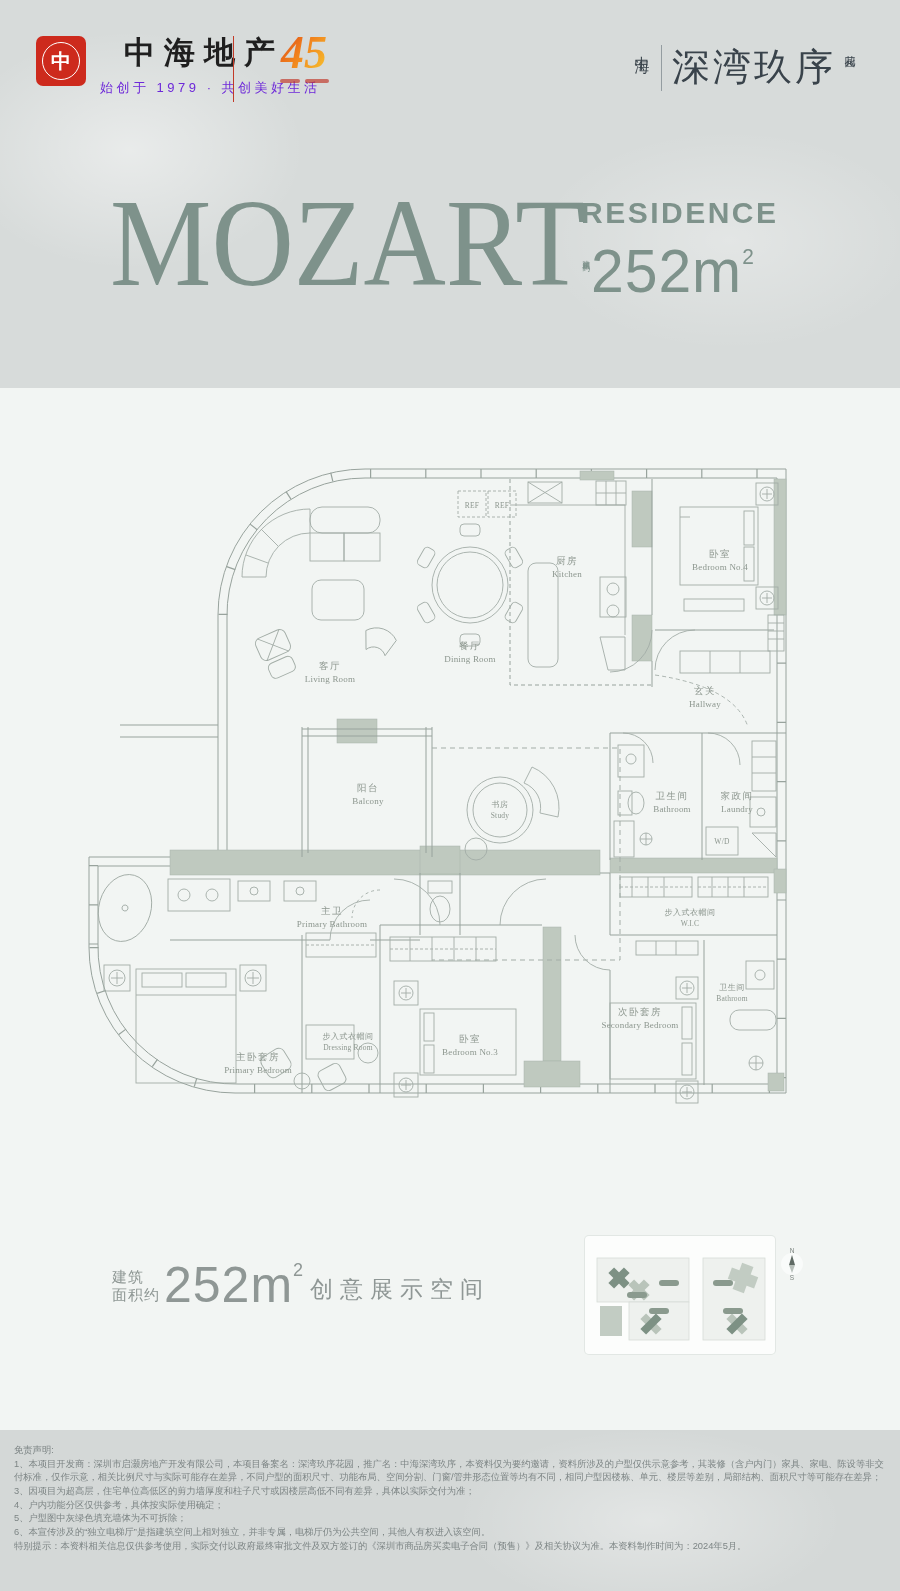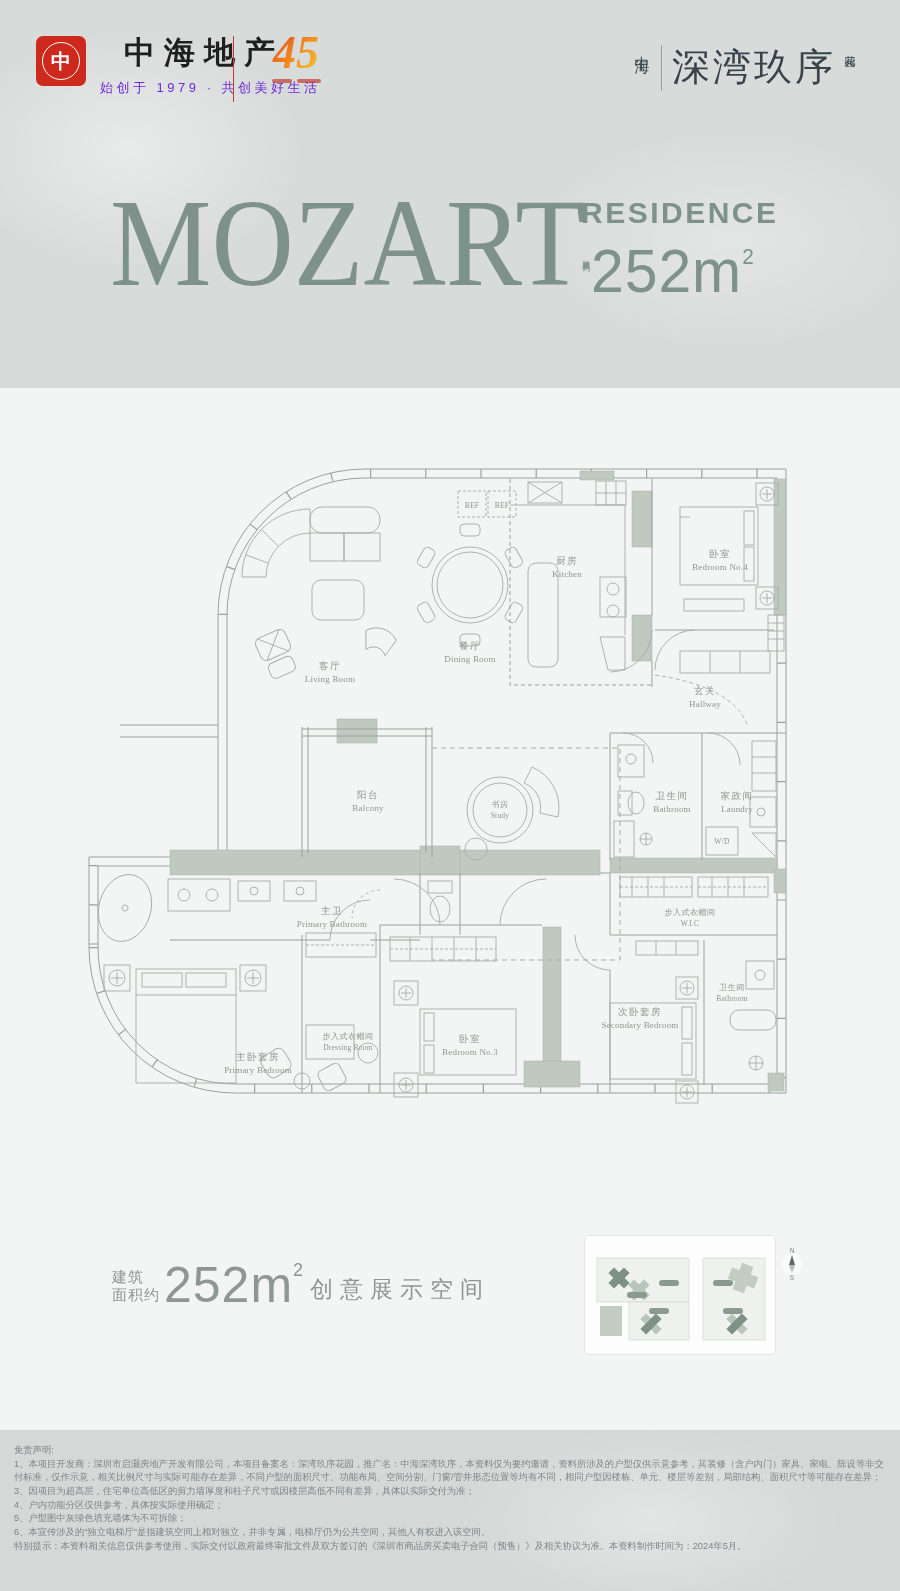--- a/index.html
+++ b/index.html
@@ -14,21 +14,21 @@
     background:radial-gradient(ellipse at center,rgba(255,255,255,.30),rgba(255,255,255,0) 65%);}
 
   .brand{position:absolute;left:36px;top:36px;display:flex;align-items:flex-start;}
   .logo-mark{width:50px;height:50px;background:#cd2a1d;border-radius:7px;display:flex;align-items:center;justify-content:center;}
   .logo-ring{width:36px;height:36px;border:1.6px solid #fff;border-radius:50%;display:flex;align-items:center;justify-content:center;
     color:#fff;font-size:20px;font-weight:700;font-family:"Liberation Serif",serif;}
   .brand-txt{margin-left:14px;}
   .brand-name{font-family:"Liberation Serif",serif;font-weight:700;font-size:31px;letter-spacing:9px;color:#1f1f1f;line-height:1.1;margin-left:24px;}
   .brand-tag{margin-top:9px;font-size:13px;letter-spacing:3.5px;color:#6d28d9;}
   .brand-div{position:absolute;left:233px;top:36px;width:1px;height:66px;background:#c23a28;}
-  .anniv{position:absolute;left:248px;top:30px;width:96px;text-align:center;}
+  .anniv{position:absolute;left:256px;top:30px;width:96px;text-align:center;}
   .anniv-num{font-family:"Liberation Serif",serif;font-style:italic;font-weight:900;font-size:46px;line-height:1;
     background:linear-gradient(130deg,#d12c14 10%,#f07f1c 45%,#f5b32b 70%,#e2521b 95%);
     -webkit-background-clip:text;background-clip:text;color:transparent;}
   .anniv-bars{display:flex;justify-content:center;gap:5px;margin-top:3px;}
   .anniv-bars i{display:block;height:4px;border-radius:2px;background:rgba(190,35,20,.6);}
   .anniv-bars i:nth-child(1){width:20px}.anniv-bars i:nth-child(2){width:24px}
 
   .project{position:absolute;left:632px;top:42px;display:flex;align-items:center;color:#39434b;}
   .proj-prefix{writing-mode:vertical-rl;font-family:"Liberation Serif",serif;font-size:15px;letter-spacing:3px;height:48px;}
   .proj-div{width:1px;height:46px;background:#949da1;margin:0 10px;}
@@ -407,21 +407,21 @@
         <div class="en">Kitchen</div>
     </div>
     <div class="rlabel" style="left:640px;top:95px">
       <div class="zh">卧室</div>
         <div class="en">Bedroom No.4</div>
     </div>
     <div class="rlabel" style="left:625px;top:232px">
       <div class="zh">玄关</div>
         <div class="en">Hallway</div>
     </div>
-    <div class="rlabel" style="left:288px;top:336px">
+    <div class="rlabel" style="left:288px;top:329px">
       <div class="zh">阳台</div>
         <div class="en">Balcony</div>
     </div>
     <div class="rlabel small" style="left:420px;top:344px">
       <div class="zh">书房</div>
         <div class="en">Study</div>
     </div>
     <div class="rlabel" style="left:592px;top:337px">
       <div class="zh">卫生间</div>
         <div class="en">Bathroom</div>

